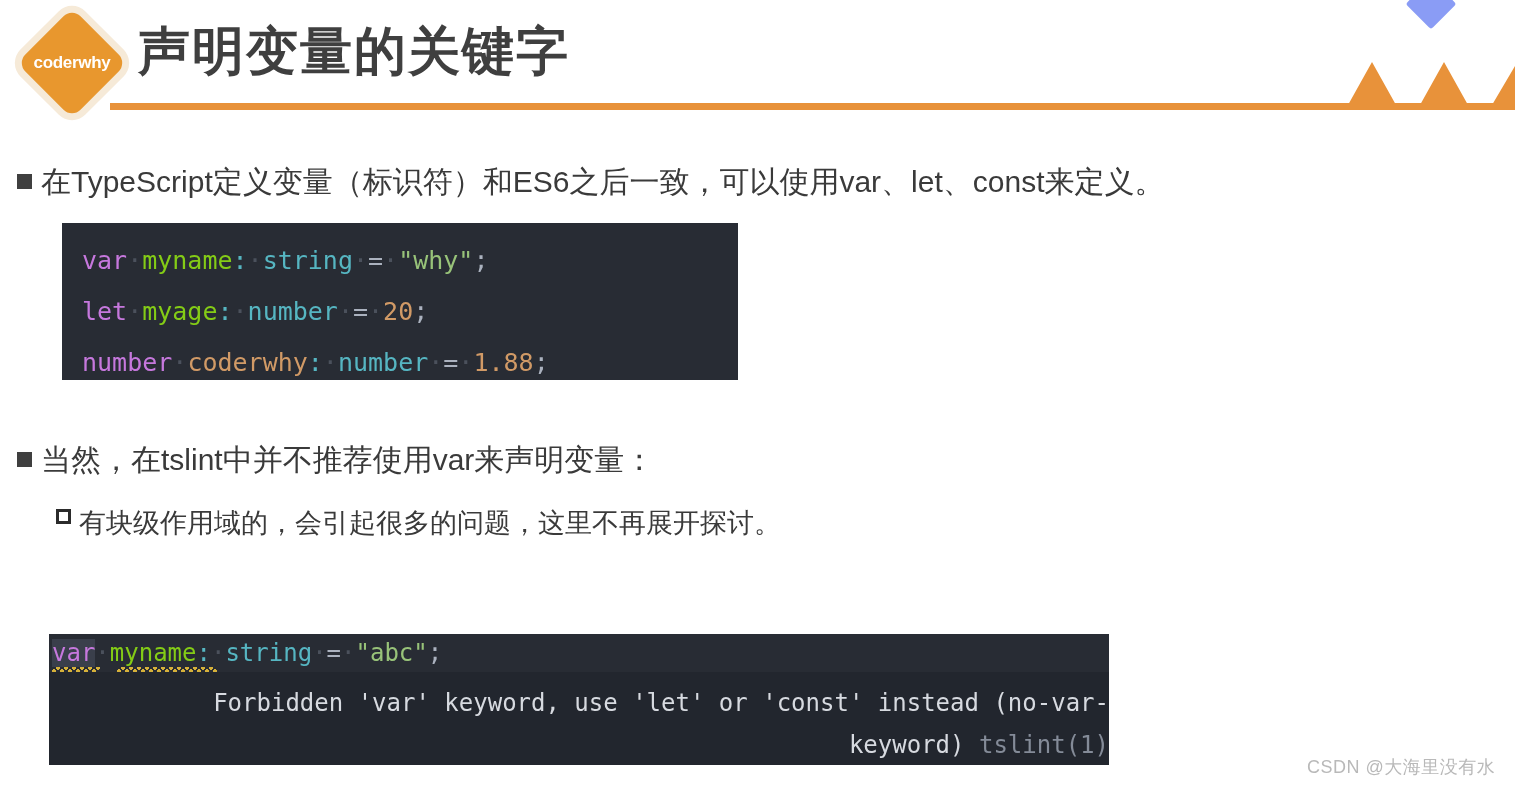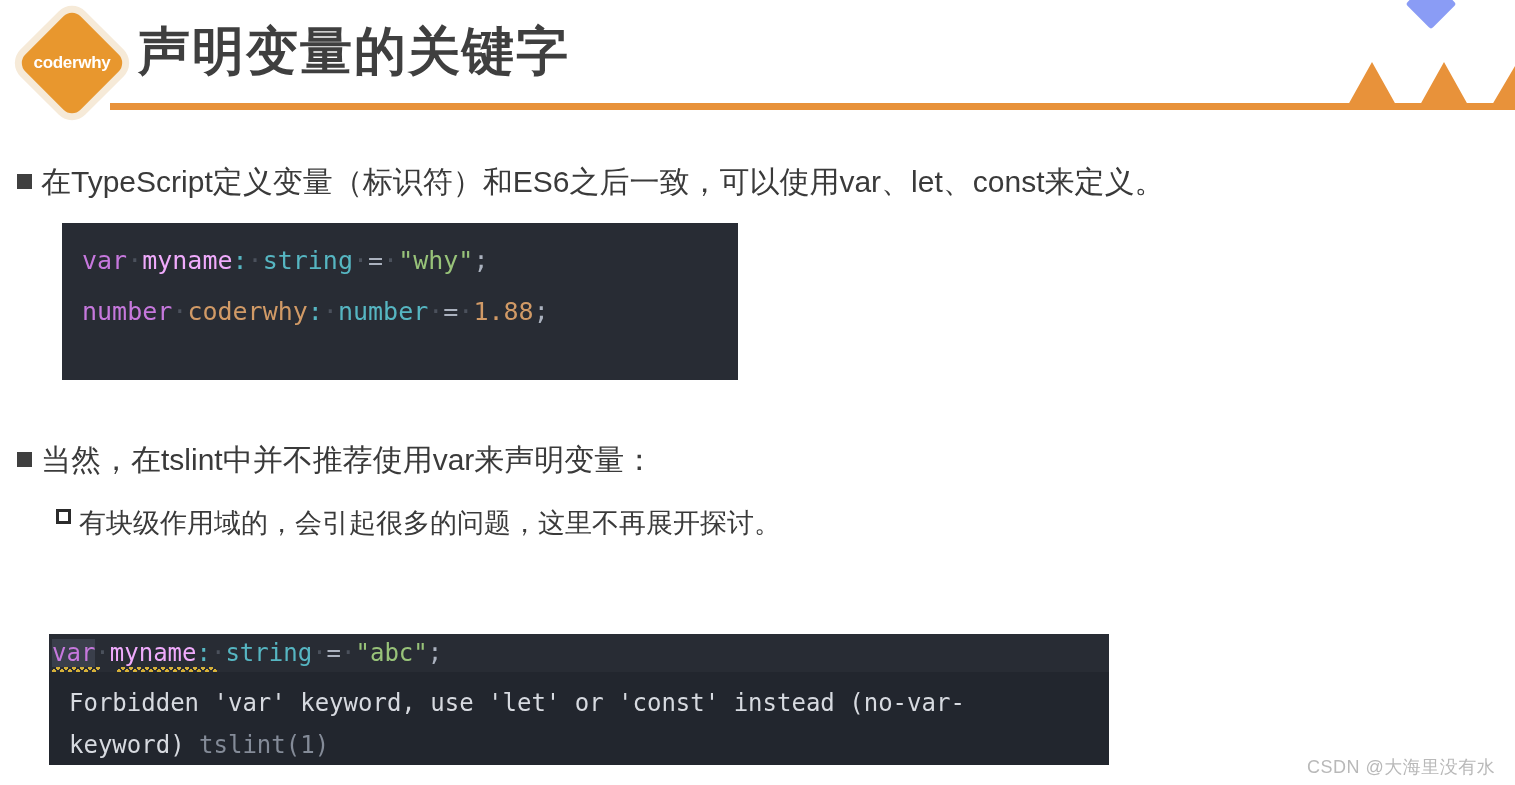--- a/index.html
+++ b/index.html
@@ -190,26 +190,27 @@
   #sq-var { left: 3px; width: 48px; }
   #sq-name { left: 68px; width: 100px; }
 
   .cb2-tooltip {
     padding: 10px 0 0 20px;
     font-family: "DejaVu Sans Mono", "Liberation Mono", monospace;
     font-size: 24px;
     line-height: 42px;
     color: #d7dae0;
     white-space: pre;
+    text-align: right;
   }
   .tok-dim { color: #848b98; }
 
   
   .tok-kw     { color: #c678dd; }
-  .tok-var    { color: #f0abfc; text-align: center; }
+  .tok-var    { color: #84cc16; text-align: center; }
   .tok-const  { color: #d19a66; }
   .tok-punct  { color: #56b6c2; }
   .tok-type   { color: #56b6c2; }
   .tok-op     { color: #abb2bf; }
   .tok-str    { color: #98c379; }
   .tok-num    { color: #d19a66; }
   .tok-ws     { color: #4b515c; }
   .tok-hl     { background: #3a3f4b; }
 
   
@@ -242,20 +243,21 @@
 <div class="content">
 
   <div class="bullet-row" id="bullet-1">
     <div class="sq-marker"></div>
     <div class="bullet-text">在TypeScript定义变量（标识符）和ES6之后一致，可以使用var、let、const来定义。</div>
   </div>
 
   <div class="code-block-1">
     <div class="cline"><span class="tok-kw">var</span><span class="tok-ws">·</span><span class="tok-var">myname</span><span class="tok-punct">:</span><span class="tok-ws">·</span><span class="tok-type">string</span><span class="tok-ws">·</span><span class="tok-op">=</span><span class="tok-ws">·</span><span class="tok-str">"why"</span><span class="tok-op">;</span></div>
 
+    <div class="cline"><span class="tok-kw">let</span><span class="tok-ws">·</span><span class="tok-var">myage</span><span class="tok-punct">:</span><span class="tok-ws">·</span><span class="tok-type">number</span><span class="tok-ws">·</span><span class="tok-op">=</span><span class="tok-ws">·</span><span class="tok-num">20</span><span class="tok-op">;</span></div>
 
     <div class="cline"><span class="tok-kw">number</span><span class="tok-ws">·</span><span class="tok-const">coderwhy</span><span class="tok-punct">:</span><span class="tok-ws">·</span><span class="tok-type">number</span><span class="tok-ws">·</span><span class="tok-op">=</span><span class="tok-ws">·</span><span class="tok-num">1.88</span><span class="tok-op">;</span></div>
   </div>
 
   <div class="bullet-row" id="bullet-2">
     <div class="sq-marker"></div>
     <div class="bullet-text">当然，在tslint中并不推荐使用var来声明变量：</div>
   </div>
 
   <div class="bullet-row" id="bullet-3">

